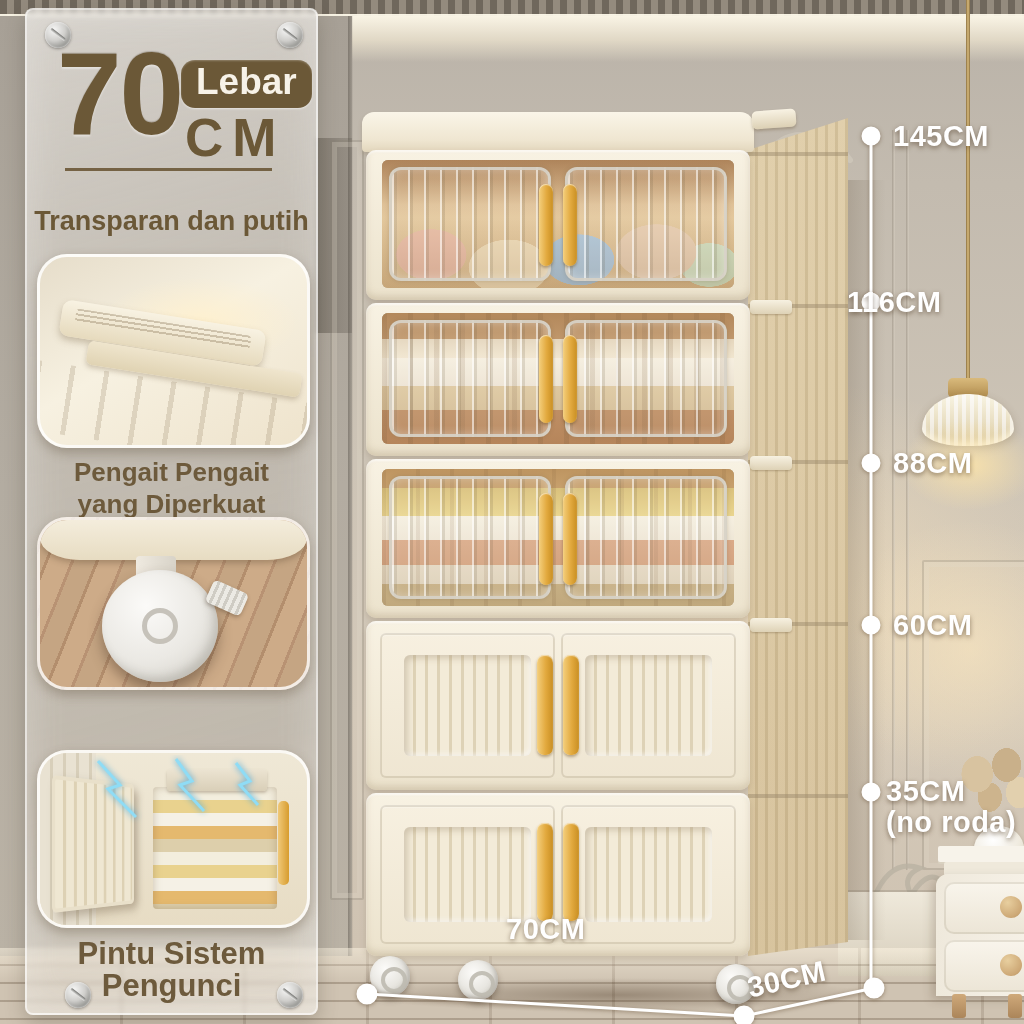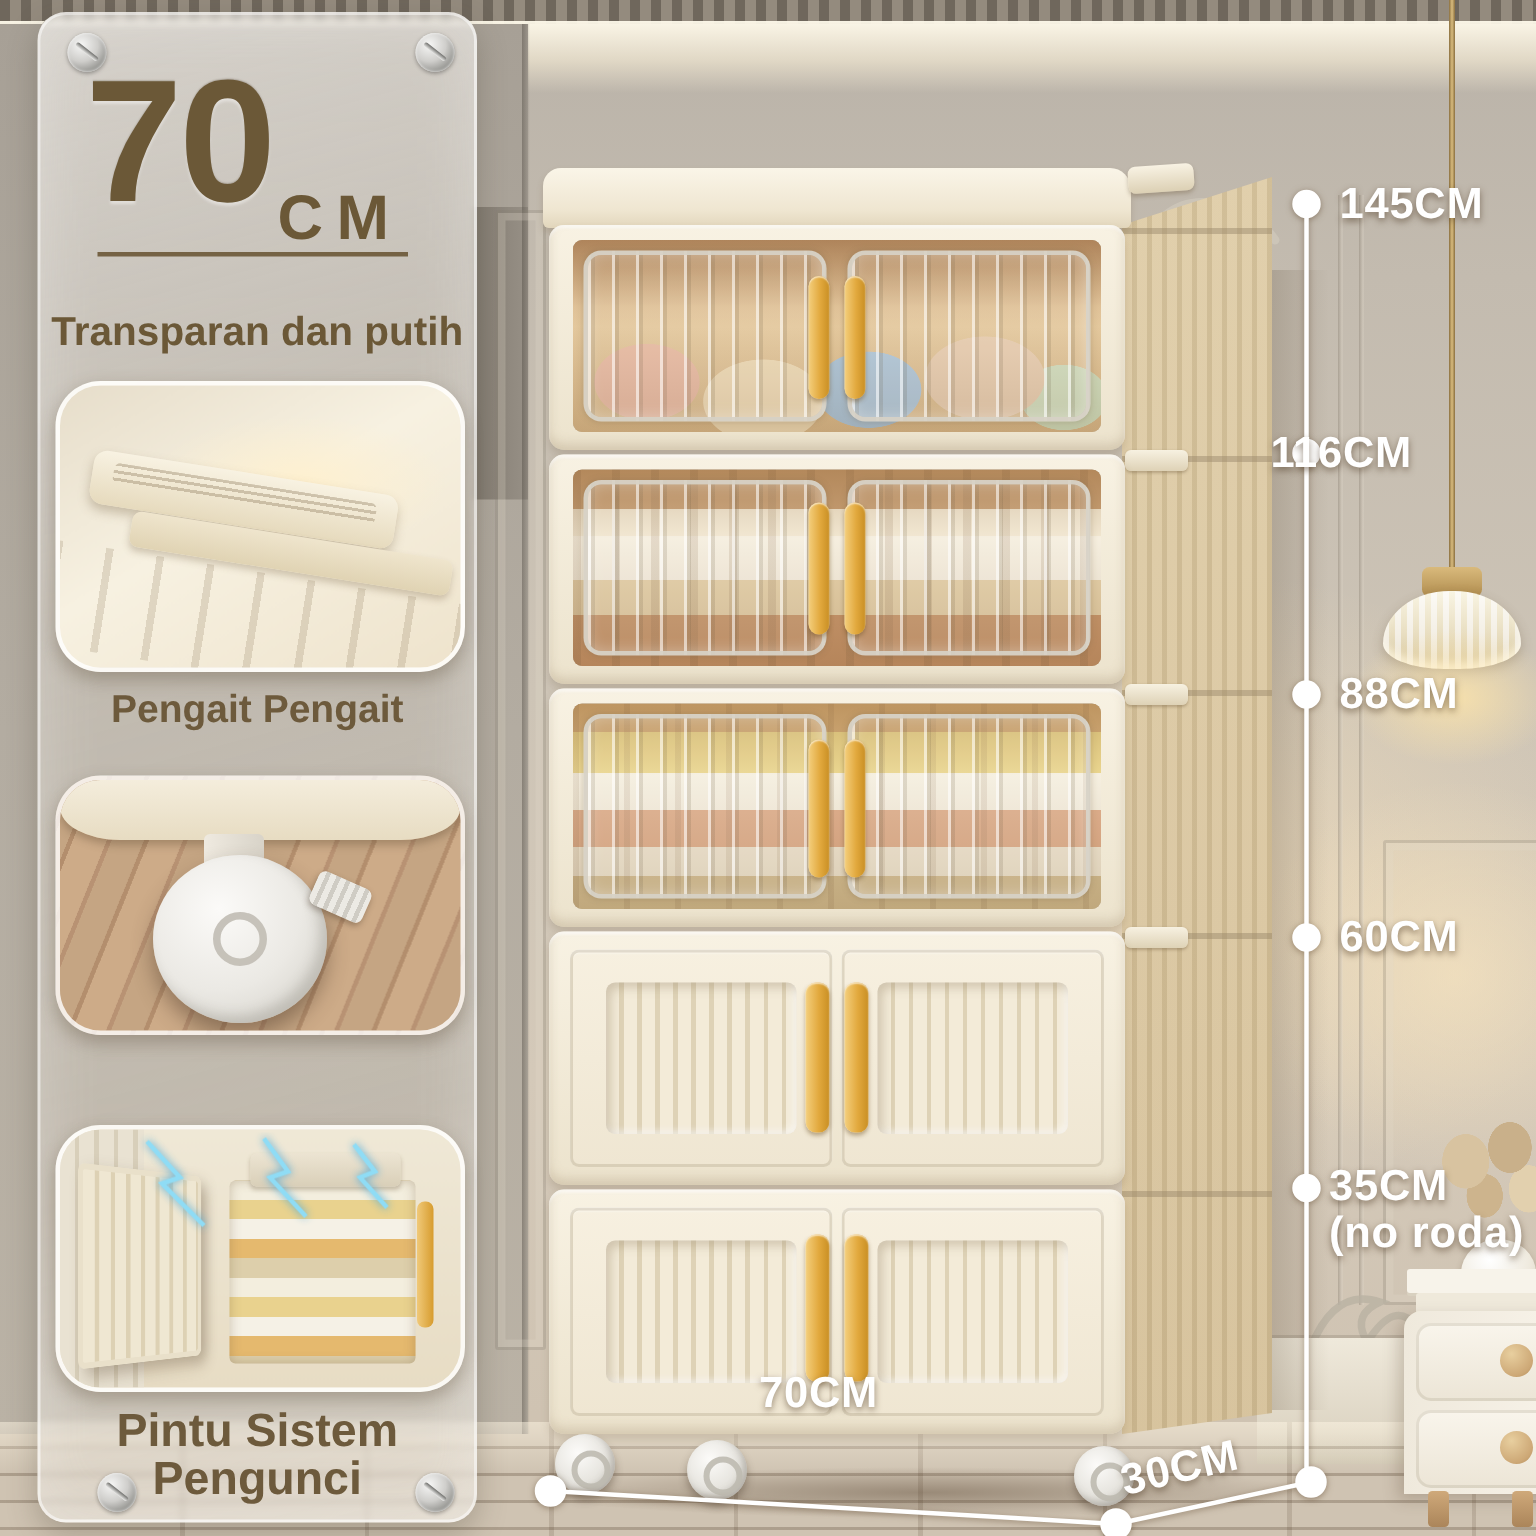--- a/index.html
+++ b/index.html
@@ -102,35 +102,35 @@
   .ribbed-inset{position:absolute;left:24px;right:24px;top:22px;bottom:22px;border-radius:6px;
     background:repeating-linear-gradient(90deg,#f3ebd8 0 9px,#ded2b6 9px 12px);
     box-shadow:inset 3px 3px 7px rgba(140,120,90,.35), inset -2px -2px 5px rgba(255,255,255,.75);}
   .wheel{width:40px;height:40px;border-radius:50%;
     background:radial-gradient(circle at 38% 32%,#fcfbf9,#e6e4de 55%,#c9c6be);
     box-shadow:0 4px 6px rgba(70,55,40,.4), inset -3px -3px 5px rgba(120,115,105,.35);}
   .wheel::after{content:"";position:absolute;left:11px;top:11px;width:18px;height:18px;border-radius:50%;
     border:4px solid rgba(190,186,176,.9);}
 
   
-  .info-panel{left:25px;top:8px;width:293px;height:1007px;border-radius:19px;
+  .info-panel{left:25px;top:8px;width:293px;height:1007px;border-radius:8px;
     background:linear-gradient(165deg,rgba(252,250,246,.55),rgba(236,231,222,.26) 40%,rgba(208,201,190,.40) 74%,rgba(242,238,230,.5));
     border:2px solid rgba(255,255,255,.6);
     box-shadow:0 8px 20px rgba(70,60,45,.28), inset 0 0 42px rgba(255,255,255,.28);
     backdrop-filter:blur(2px);}
   .screw{position:absolute;width:26px;height:26px;border-radius:50%;
     background:radial-gradient(circle at 35% 30%,#f6f6f5,#cfcecb 45%,#90908c 78%,#b7b6b2);
     box-shadow:0 1px 3px rgba(0,0,0,.35), inset 0 0 2px rgba(255,255,255,.9);}
   .screw::after{content:"";position:absolute;left:4px;right:4px;top:11px;height:3px;border-radius:2px;
     background:linear-gradient(180deg,#6f6f6c,#e8e8e6);transform:rotate(38deg);}
   .big-num{position:absolute;left:30px;top:26px;font-size:116px;font-weight:800;color:#6b5837;line-height:1;
     letter-spacing:-2px;text-shadow:0 2px 2px rgba(255,255,255,.4),0 -1px 1px rgba(60,45,25,.25);}
   .badge{position:absolute;left:154px;top:50px;padding:1px 15px 5px;border-radius:14px;background:#6b5837;
     color:#f7f2e8;font-size:37px;font-weight:800;box-shadow:0 1px 2px rgba(255,255,255,.5), inset 0 1px 2px rgba(255,255,255,.25);}
-  .unit{position:absolute;left:158px;top:111px;font-size:42px;font-weight:700;color:#6b5837;letter-spacing:9px;}
+  .unit{position:absolute;left:158px;top:97px;font-size:53px;font-weight:700;color:#6b5837;letter-spacing:9px;}
   .divider{position:absolute;left:38px;top:158px;width:207px;height:3px;background:#6b5837;opacity:.9;}
   .subtitle{position:absolute;left:0;top:196px;width:100%;text-align:center;font-size:27px;font-weight:700;color:#6b5837;}
   .feat-img{position:absolute;left:10px;width:273px;border-radius:30px;overflow:hidden;
     border:3px solid rgba(255,255,255,.8);box-shadow:0 5px 12px rgba(80,65,45,.32);}
   .feat-cap{position:absolute;left:0;width:100%;text-align:center;font-size:26px;font-weight:800;color:#6d5a3c;line-height:32px;}
 
   
   .img1{top:244px;height:194px;background:linear-gradient(150deg,#e6ddca,#f7f1e1 45%,#eee3cc);}
   .img1-glow{position:absolute;left:60px;top:20px;width:200px;height:90px;border-radius:50%;
     background:radial-gradient(closest-side,rgba(255,240,205,.9),rgba(255,240,205,0));}
@@ -333,34 +333,36 @@
   <div class="mlabel" style="left:506px;top:913px;">70CM</div>
   <div class="mlabel m30" style="left:748px;top:972px;">30CM</div>
 
   <div class="abs info-panel">
     <div class="screw" style="left:18px;top:12px;"></div>
     <div class="screw" style="left:250px;top:12px;"></div>
     <div class="screw" style="left:38px;top:972px;"></div>
     <div class="screw" style="left:250px;top:972px;"></div>
 
     <div class="big-num">70</div>
+    <div class="badge">Lebar</div>
     <div class="unit">CM</div>
     <div class="divider"></div>
     <div class="subtitle">Transparan dan putih</div>
 
     <div class="feat-img img1">
       <div class="img1-glow"></div>
       <div class="latch-bar">
         <div class="latch-ridges"></div>
       </div>
       <div class="latch-base"></div>
       <div class="door-grooves"></div>
     </div>
     <div class="feat-cap" style="top:446px;">
       <div>Pengait Pengait</div>
+      <div>yang Diperkuat</div>
     </div>
 
     <div class="feat-img img2">
       <div class="img2-cab"></div>
       <div class="img2-stem"></div>
       <div class="img2-wheel">
         <div class="img2-hub"></div>
       </div>
       <div class="img2-brake"></div>
     </div>

